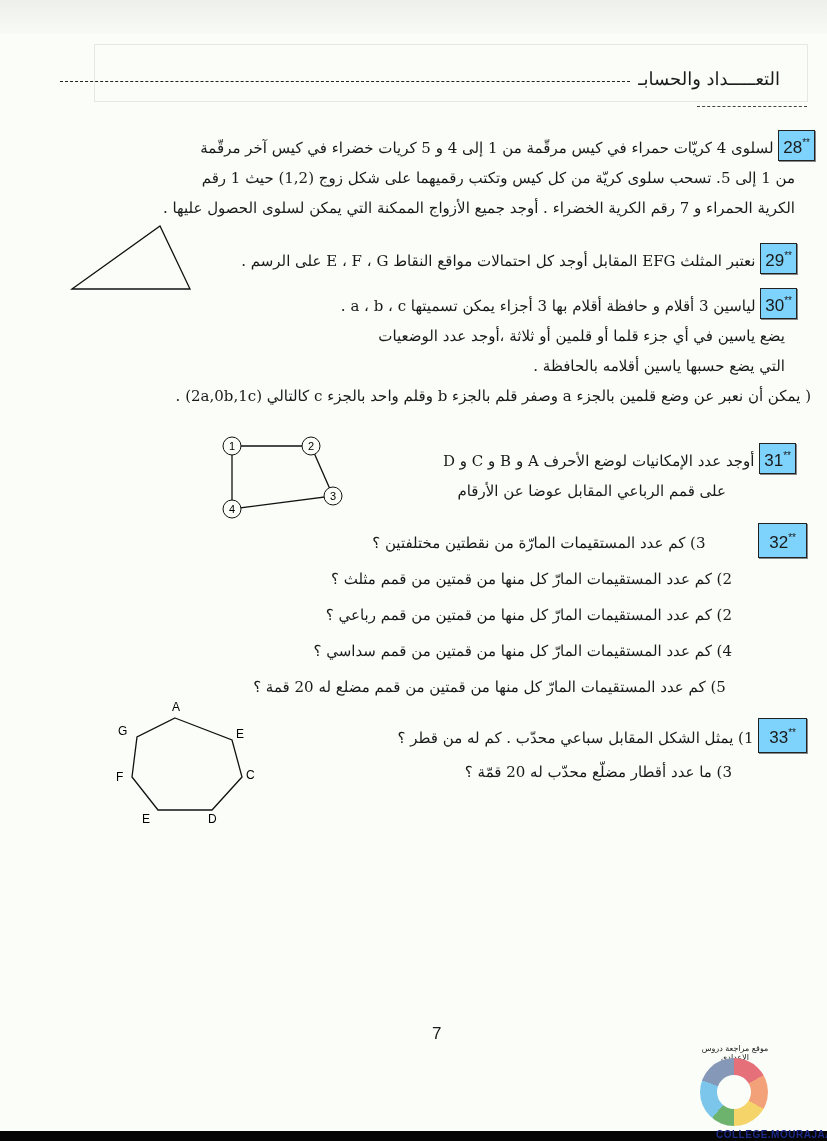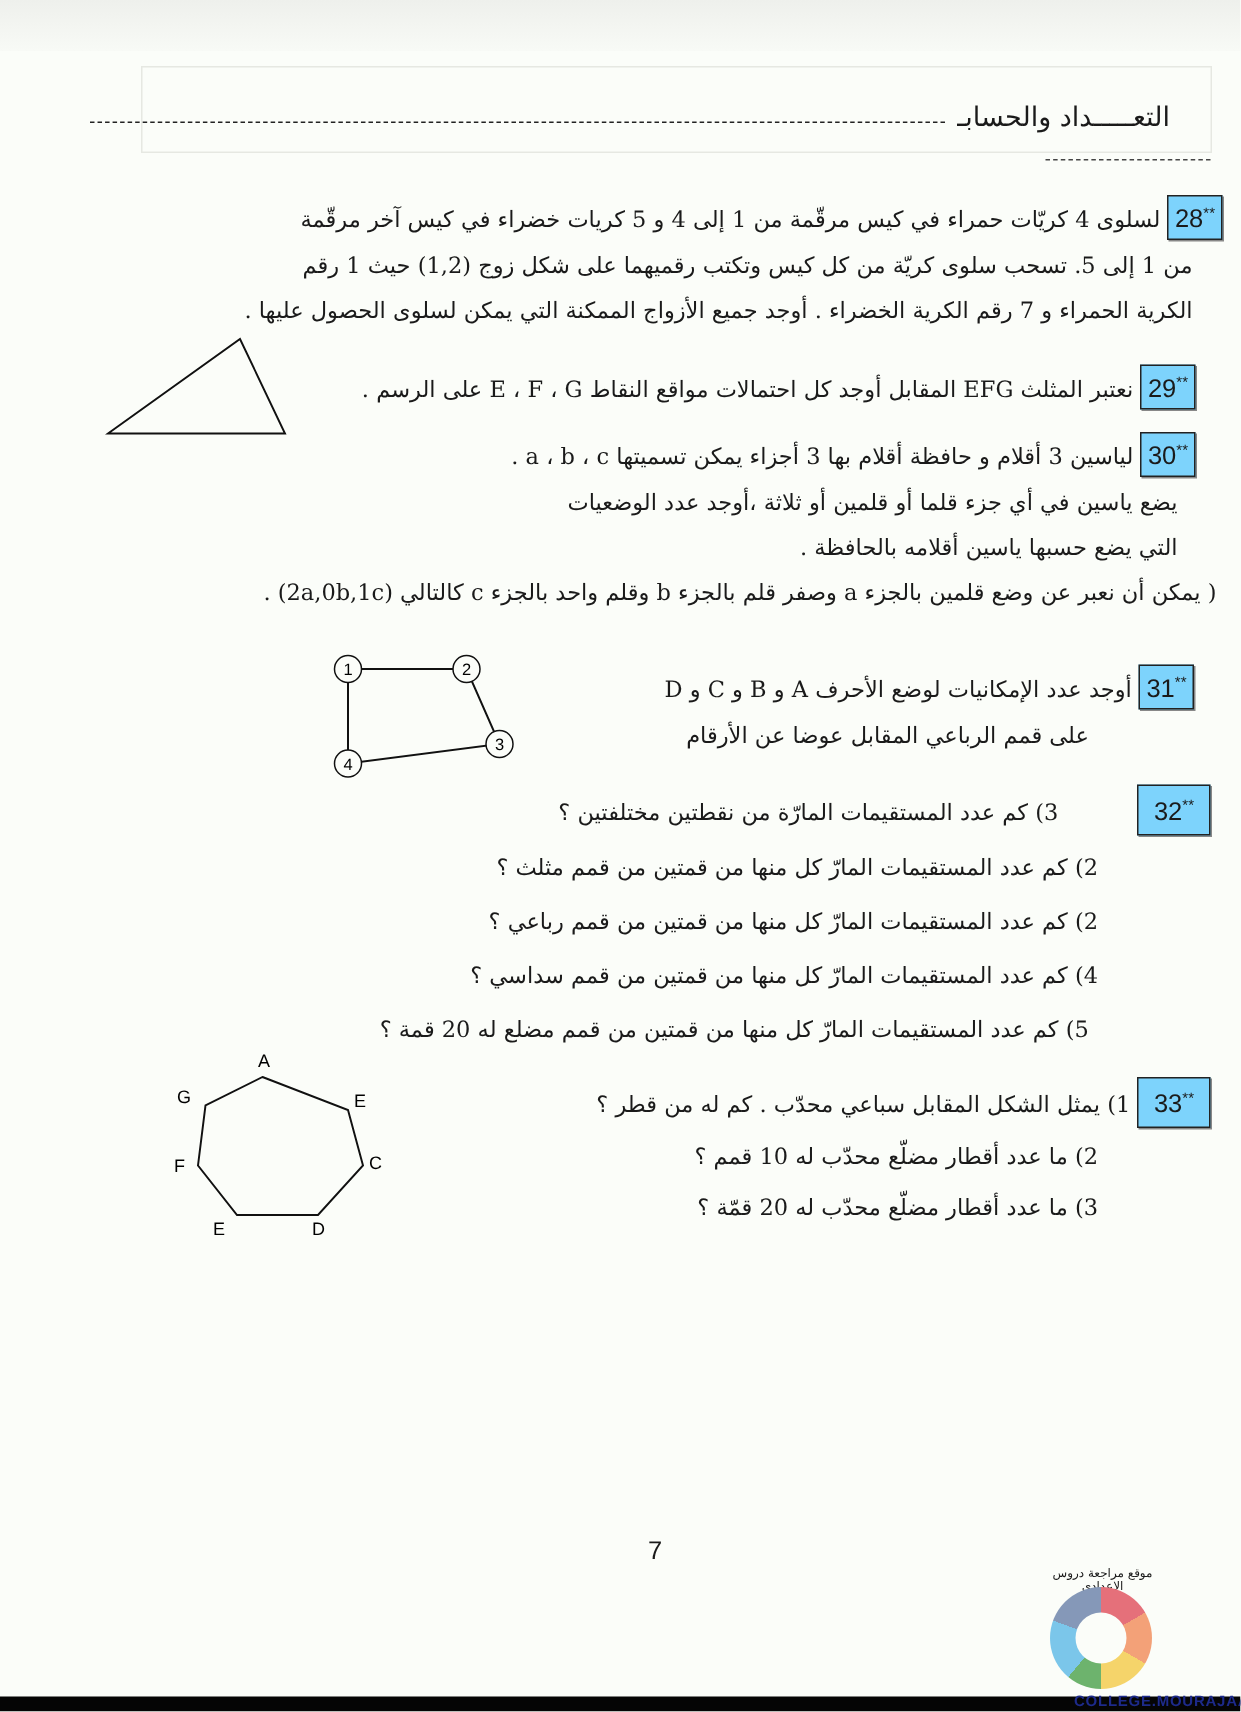--- a/index.html
+++ b/index.html
@@ -143,21 +143,20 @@
   <text x="42" y="128" font-size="12">E</text>
   <text x="16" y="86" font-size="12">F</text>
   <text x="18" y="40" font-size="12">G</text>
 </svg>
 
 <div class="ex" style="right:20px; top:718px; width:460px; line-height:34px;">
   <div class="line">
     <span class="num-box" style="padding:2px 10px;"><span>33</span><sup>**</sup></span>
     <span>1) يمثل الشكل المقابل سباعي محدّب . كم له من قطر ؟</span>
   </div>
-  <div class="line" style="padding-right:75px;">2) ما عدد أقطار مضلّع محدّب له 10 قمم ؟</div>
   <div class="line" style="padding-right:75px;">3) ما عدد أقطار مضلّع محدّب له 20 قمّة ؟</div>
 </div>
 
 <div class="page-num">7</div>
 
 <div class="logo-caption">موقع مراجعة دروس الإعدادي</div>
 <div class="logo-ring"></div>
 <div class="footer-bar"></div>
 <div class="footer-logo-text">COLLEGE.MOURAJAA.COM</div>
 

